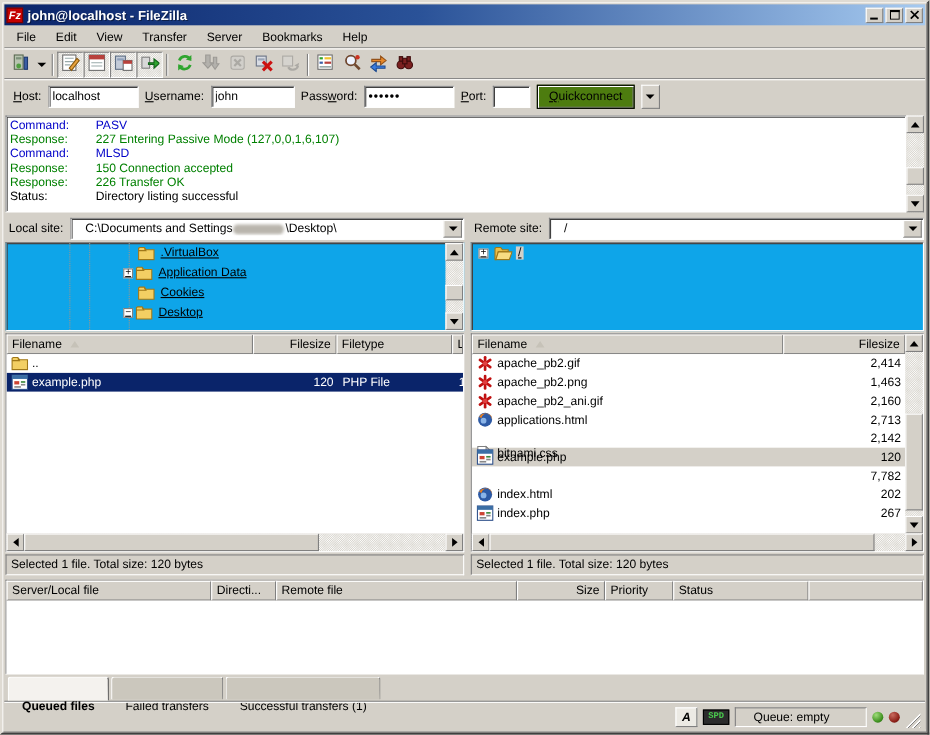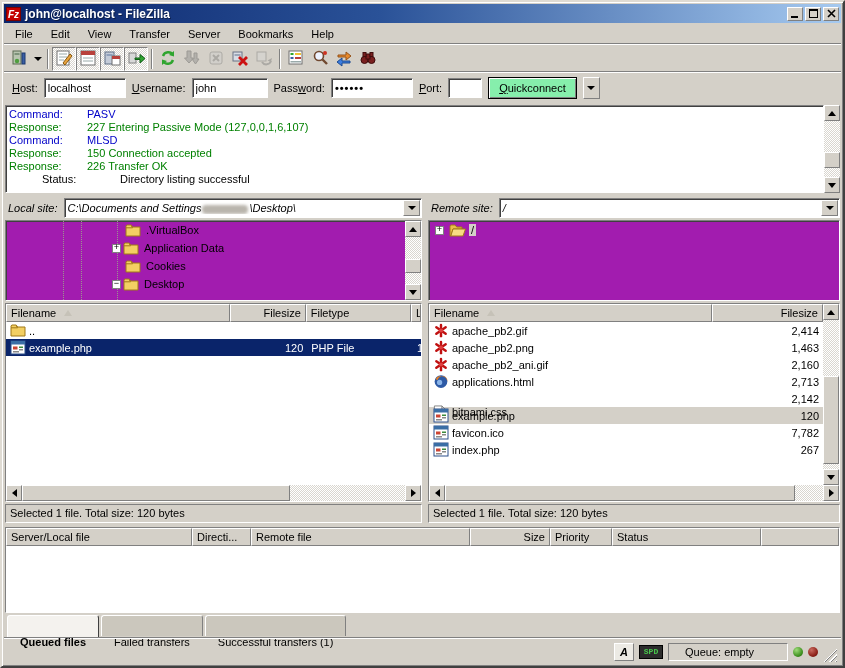--- a/index.html
+++ b/index.html
@@ -48,32 +48,32 @@
 
   
   .quickbar { height:31px; display:flex; align-items:center; gap:6px; padding-left:8px;
     border-top:1px solid #fff; box-shadow:0 -1px 0 #808080; flex:0 0 auto; }
   .qc-label { white-space:nowrap; }
   .qc-input { height:20px; font:11px "Liberation Sans",sans-serif; padding:2px 3px;
     border:1px solid; border-color:#808080 #fff #fff #808080;
     box-shadow:inset 1px 1px 0 #404040; background:#fff; outline:none; }
   .qc-host { width:82px; } .qc-user { width:76px; } .qc-pass { width:82px; font-weight:bold; letter-spacing:1px;} .qc-port { width:34px; }
   .qc-btn { height:22px; padding:0 10px; font:11px "Liberation Sans",sans-serif;
-    background:#86efac; border:1px solid #000;
+    background:#4d7c0f; border:1px solid #000;
     box-shadow:inset 1px 1px 0 #fff, inset -1px -1px 0 #808080; }
   .qc-btn u, .qc-label u { text-decoration:underline; }
   .qc-drop { width:17px; height:22px; display:flex; align-items:center; justify-content:center; }
 
   
   .logwrap { height:88px; display:flex; margin:2px 1px; flex:0 0 auto; }
   .log { flex:1; background:#ffffff; border:1px solid; border-color:#808080 #fff #fff #808080;
     box-shadow:inset 1px 1px 0 #404040; padding:2px 0 0 3px; overflow:hidden; }
   .log-line { display:flex; height:13px; line-height:13px; white-space:nowrap; }
   .log-label { width:78px; flex:0 0 auto; }
-  .log-command { color:#0000C8; } .log-response { color:#008000; } .log-status { color:#000;margin-left:33px; }
+  .log-command { color:#0000C8; } .log-response { color:#008000; } .log-status { color:#000; }
 
   
   .vscroll { width:16px; flex:0 0 auto; background:#ECEBE6; display:flex; flex-direction:column; position:relative;
     background-image:linear-gradient(45deg,#fff 25%,transparent 25%,transparent 75%,#fff 75%),
                      linear-gradient(45deg,#fff 25%,transparent 25%,transparent 75%,#fff 75%);
     background-size:2px 2px; background-position:0 0,1px 1px; background-color:#d9d6cf; }
   .hscroll { height:16px; background-color:#d9d6cf; display:flex; position:relative; flex:0 0 auto;
     background-image:linear-gradient(45deg,#fff 25%,transparent 25%,transparent 75%,#fff 75%),
                      linear-gradient(45deg,#fff 25%,transparent 25%,transparent 75%,#fff 75%);
     background-size:2px 2px; background-position:0 0,1px 1px; }
@@ -85,31 +85,31 @@
   .tri.left  { border-top:4px solid transparent; border-bottom:4px solid transparent; border-right:5px solid #000; }
   .tri.right { border-top:4px solid transparent; border-bottom:4px solid transparent; border-left:5px solid #000; }
 
   
   .panes { flex:1; display:flex; min-height:0; }
   .pane { display:flex; flex-direction:column; min-width:0; }
   .pane.local { width:419px; flex:0 0 auto; }
   .pane.remote { flex:1; }
   .pane-divider { width:4px; flex:0 0 auto; }
 
-  .sitebar { height:20px; margin:3px 1px 2px 1px; display:flex; align-items:center; flex:0 0 auto;font-style:italic; }
+  .sitebar { height:20px; margin:3px 1px 2px 1px; display:flex; align-items:center; flex:0 0 auto; }
   .site-label { padding:0 6px 0 3px; white-space:nowrap; }
   .combo { flex:1; height:20px; background:#fff; border:1px solid; border-color:#808080 #fff #fff #808080;
     box-shadow:inset 1px 1px 0 #404040; display:flex; align-items:center; }
-  .combo-value { flex:1; padding-left:3px; white-space:nowrap; overflow:hidden; }
+  .combo-value { flex:1; padding-left:13px; white-space:nowrap; overflow:hidden; }
   .combo-btn { width:17px; height:16px; margin-right:1px; display:flex; align-items:center; justify-content:center; }
   .redacted { display:inline-block; width:46px; height:9px; background:#b9b5ad; border-radius:4px;
     filter:blur(1.5px); vertical-align:middle; margin:0 1px; }
 
-  .tree { height:81px; margin:0 1px; background:#a21caf; border:1px solid; border-color:#808080 #fff #fff #808080;
-    box-shadow:inset 1px 1px 0 #404040; display:flex; overflow:hidden; flex:0 0 auto; }
+  .tree { height:81px; margin:0 1px; background:#0ea5e9; border:1px solid; border-color:#808080 #fff #fff #808080;
+    box-shadow:inset 1px 1px 0 #404040; display:flex; overflow:hidden; flex:0 0 auto;text-decoration:underline; }
   .tree-body { flex:1; position:relative; overflow:hidden; }
   .tree-vline { position:absolute; top:0; bottom:0; border-left:1px dotted #9a968e; }
   .tree-row { height:18px; display:flex; align-items:center; position:relative; white-space:nowrap; }
   .expander { width:9px; height:9px; background:#fff; border:1px solid #808080;
     display:flex; align-items:center; justify-content:center; flex:0 0 auto;
     font-size:9px; line-height:7px; font-family:"Liberation Mono",monospace; z-index:2; }
   .tree-label { padding:0 2px; }
   .tree-label.selected { background:#D4D0C8; }
   .ticon { width:17px; height:14px; flex:0 0 auto; margin:0 2px; }
   .ticon svg { display:block; }
@@ -658,34 +658,34 @@
                         <rect x="9" y="6.5" width="4" height="1.5" fill="#3b8a3b"></rect>
                         <rect x="9" y="9" width="4" height="1.5" fill="#888"></rect>
                         <rect x="3" y="11" width="6" height="1.5" fill="#888"></rect>
                       </svg>
                     </span>
                     <span>example.php</span>
                   </span>
                   <span class="cell right" style="flex: 1 1 0%;">120</span>
                 </div>
                 <div class="lrow">
+                  <span class="cell right" style="flex: 1 1 0%;">7,782</span>
+                </div>
+                <div class="lrow">
                   <span class="cell" style="width: 283px;">
                     <span class="ficon">
-                      <svg width="16" height="15" viewBox="0 0 16 15">
-                        <rect x="1" y="1" width="14" height="13" fill="#fff" stroke="#2d4f8a"></rect>
-                        <rect x="1" y="1" width="14" height="3.5" fill="#3b6ea5"></rect>
-                        <rect x="3" y="6.5" width="4.5" height="3" fill="#cc4433"></rect>
-                        <rect x="9" y="6.5" width="4" height="1.5" fill="#3b8a3b"></rect>
-                        <rect x="9" y="9" width="4" height="1.5" fill="#888"></rect>
-                        <rect x="3" y="11" width="6" height="1.5" fill="#888"></rect>
-                      </svg>
-                    </span>
-                    <span>favicon.ico</span>
-                  </span>
-                  <span class="cell right" style="flex: 1 1 0%;">7,782</span>
+                      <svg width="16" height="15" viewBox="0 0 16 16">
+                        <circle cx="8" cy="8" r="6.8" fill="#2d5aa5"></circle>
+                        <path d="M2.2 5.5 A6.8 6.8 0 0 1 14.8 8.2 A5.2 5.2 0 0 0 4.5 6.5 Z" fill="#e87d1e"></path>
+                        <circle cx="6.5" cy="9" r="2.8" fill="#8ab4e8"></circle>
+                      </svg>
+                    </span>
+                    <span>index.html</span>
+                  </span>
+                  <span class="cell right" style="flex: 1 1 0%;">202</span>
                 </div>
                 <div class="lrow">
                   <span class="cell" style="width: 283px;">
                     <span class="ficon">
                       <svg width="16" height="15" viewBox="0 0 16 15">
                         <rect x="1" y="1" width="14" height="13" fill="#fff" stroke="#2d4f8a"></rect>
                         <rect x="1" y="1" width="14" height="3.5" fill="#3b6ea5"></rect>
                         <rect x="3" y="6.5" width="4.5" height="3" fill="#cc4433"></rect>
                         <rect x="9" y="6.5" width="4" height="1.5" fill="#3b8a3b"></rect>
                         <rect x="9" y="9" width="4" height="1.5" fill="#888"></rect>
@@ -732,21 +732,21 @@
         </div>
         <div class="hcell" style="width: 219px;">
           <span>Remote file</span>
         </div>
         <div class="hcell right" style="width: 80px;">
           <span>Size</span>
         </div>
         <div class="hcell" style="width: 62px;">
           <span>Priority</span>
         </div>
-        <div class="hcell" style="width: 149px;">
+        <div class="hcell" style="width: 123px;">
           <span>Status</span>
         </div>
         <div class="hcell" style="flex: 1 1 0%;"></div>
       </div>
     <div class="queue-body"></div>
   </div>
 
   <div class="tabsrow" id="tabsrow">
       <div class="tab active">Queued files</div>
       <div class="tab">Failed transfers</div>

